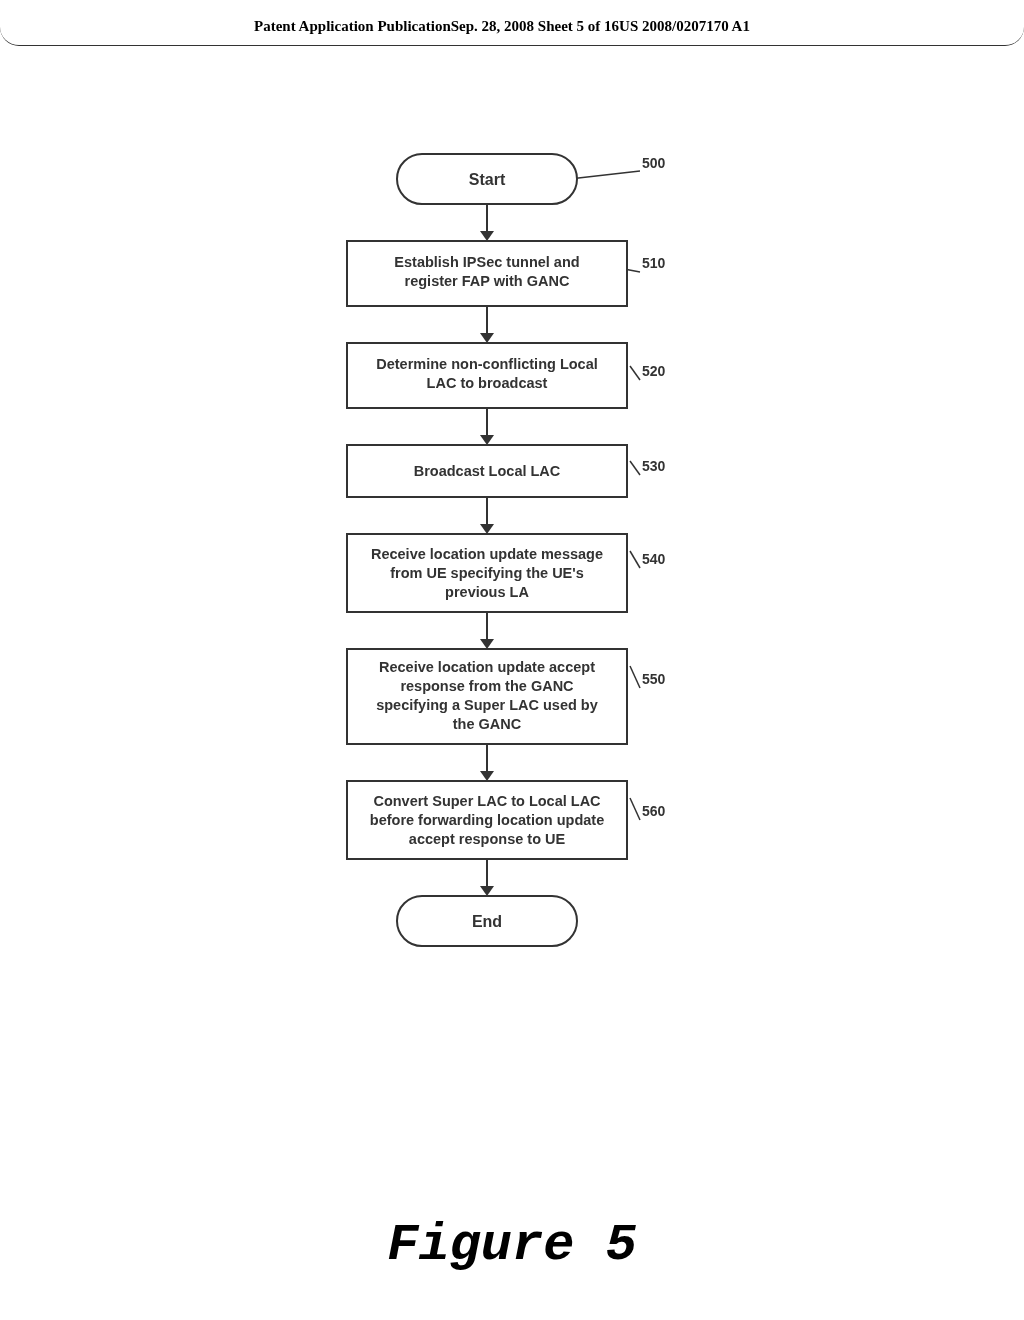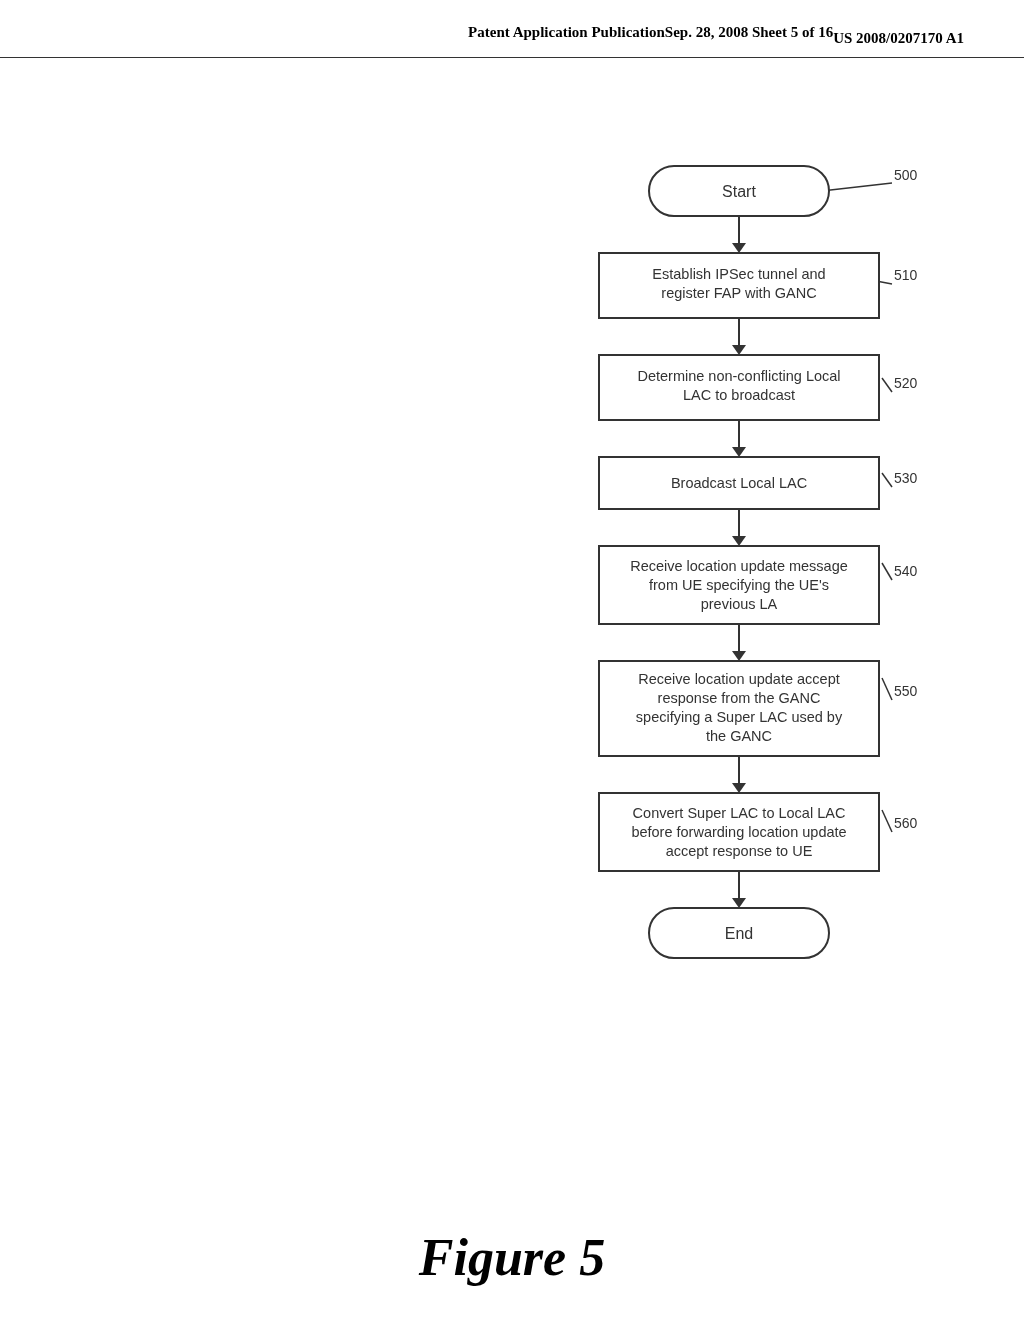--- a/index.html
+++ b/index.html
@@ -7,64 +7,65 @@
       width: 1024px;
       min-height: 1320px;
       background: #ffffff;
       font-family: 'Times New Roman', Times, serif;
       position: relative;
     }
 
     
     .header {
       display: flex;
-      justify-content: flex-end;
+      justify-content: center;
       align-items: center;
       padding: 18px 60px 10px 40px;
       border-bottom: 1px solid #333;
+      border-radius: 19px;
     }
     .header-left {
       font-size: 15px;
       font-weight: bold;
     }
     .header-center {
       font-size: 15px;
       font-weight: bold;
     }
     .header-right {
       font-size: 15px;
       font-weight: bold;
-      margin-top: 12px;
     }
 
     
     .diagram-area {
       display: flex;
       flex-direction: column;
       align-items: center;
       padding: 40px 0 20px 0;
       position: relative;
     }
 
     
     .figure-caption {
       text-align: center;
       font-size: 52px;
       font-weight: bold;
       font-style: italic;
-      font-family: Liberation Serif, serif;
+      font-family: Liberation Mono, monospace;
       margin-top: 30px;
       padding-bottom: 30px;
     }
 
     
     .svg-container {
       width: 100%;
       display: flex;
-      justify-content: flex-end;
+      justify-content: center;
+      font-weight: bold;
     }
   </style>
 </head>
 <body>
 
 <div class="header">
   <span class="header-left">Patent Application Publication</span>
   <span class="header-center">Sep. 28, 2008  Sheet 5 of 16</span>
   <span class="header-right">US 2008/0207170 A1</span>
 </div>

